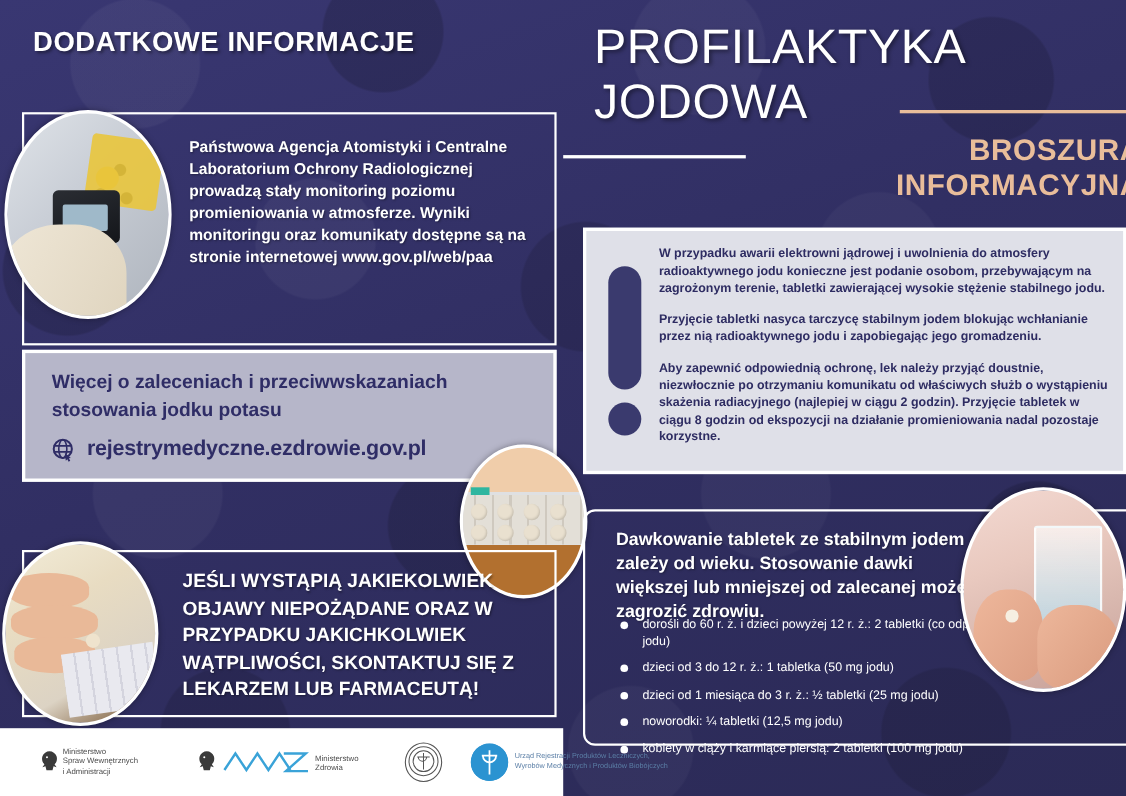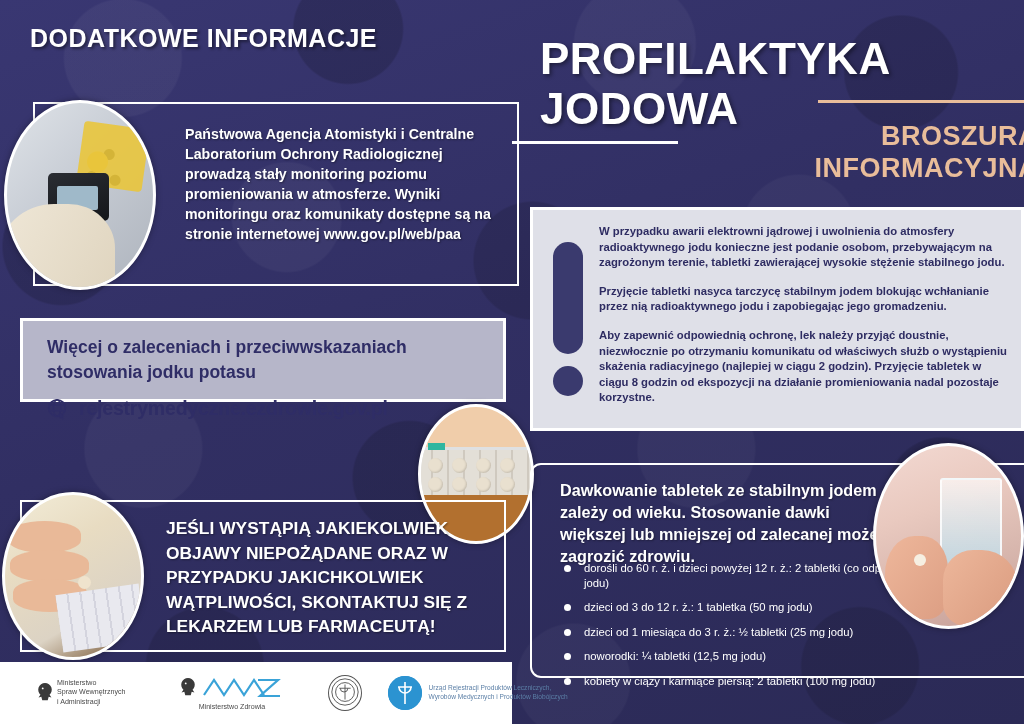--- a/index.html
+++ b/index.html
@@ -32,21 +32,21 @@
 
   
   .left-head{
     position:absolute;left:30px;top:24px;width:470px;
     color:#ffffff;font-weight:bold;font-size:25px;letter-spacing:.5px;
     text-shadow:2px 2px 3px rgba(0,0,0,.45);
   }
   .box-outline{
     position:absolute;border:2px solid #ffffff;box-sizing:border-box;
   }
-  .box1{left:33px;top:102px;width:486px;height:184px;}
+  .box1{left:20px;top:102px;width:486px;height:212px;}
   .box1 .txt{
     position:absolute;left:150px;top:20px;width:320px;
     color:#fff;font-size:14.2px;font-weight:bold;line-height:20px;
     text-shadow:1px 1px 2px rgba(0,0,0,.4);
   }
   .circ{
     position:absolute;border-radius:50%;
     border:3px solid #ffffff;box-sizing:border-box;overflow:hidden;
     box-shadow:0 0 6px rgba(0,0,0,.35);
   }
@@ -65,21 +65,21 @@
     background:#9fb9c9;border-radius:2px;}
   .photo-meter .glove{position:absolute;left:-6%;top:55%;width:80%;height:60%;
     background:linear-gradient(120deg,#efe7d7,#ded3bd);border-radius:48% 40% 20% 30%;}
   .photo-meter .hazard{position:absolute;left:50%;top:12%;width:45%;height:34%;
     background:#e9c53c;transform:rotate(8deg);border-radius:4px;opacity:.9;}
 
   .panel{
     position:absolute;background:#b6b6c9;box-sizing:border-box;
     border:3px solid #ffffff;
   }
-  .box2{left:20px;top:318px;width:486px;height:84px;}
+  .box2{left:20px;top:318px;width:486px;height:120px;}
   .box2 .t1{
     position:absolute;left:24px;top:14px;width:440px;
     color:#2f2d66;font-size:17.5px;font-weight:bold;line-height:25px;
   }
   .box2 .url-row{
     position:absolute;left:24px;top:76px;display:flex;align-items:center;gap:10px;
   }
   .globe-ico{width:22px;height:22px;flex:0 0 22px;}
   .box2 .url{color:#2f2d66;font-size:19.5px;font-weight:bold;letter-spacing:-.2px;text-align:center;}
 
@@ -109,33 +109,32 @@
     border-radius:50%;background:#efe3cd;}
 
   
   .footer{
     position:absolute;left:0;top:662px;width:512px;height:62px;background:#ffffff;
     display:flex;align-items:center;
   }
   .logo{display:flex;align-items:center;}
   .eagle{width:22px;height:24px;flex:0 0 22px;}
   .logo-txt{font-size:7.1px;line-height:9.2px;color:#4a4a4a;margin-left:1px;white-space:nowrap;}
-  .mz{display:flex;flex-direction:column;align-items:center;}
+  .mz{display:flex;flex-direction:row;align-items:center;}
   .mz-row{display:flex;align-items:center;gap:3px;}
   .mz-cap{font-size:7.1px;color:#4a4a4a;margin-top:2px;}
   .seal{width:34px;height:34px;border-radius:50%;border:1px solid #555;position:relative;}
   .urpl-badge{width:34px;height:34px;border-radius:50%;background:#2b93d1;position:relative;}
   .urpl-txt{font-size:6.6px;line-height:8.8px;color:#5b7fa6;margin-left:6px;white-space:nowrap;}
 
   
   .r-title{
     position:absolute;left:540px;top:18px;width:470px;
-    color:#ffffff;font-weight:bold;font-size:44px;line-height:50px;letter-spacing:.5px;
+    color:#ffffff;font-weight:normal;font-size:44px;line-height:50px;letter-spacing:.5px;
     text-shadow:2px 2px 4px rgba(0,0,0,.45);
-    margin-top:16px;
   }
   .rule-white{position:absolute;left:512px;top:141px;width:166px;height:3px;background:#fff;}
   .rule-peach{position:absolute;left:818px;top:100px;width:206px;height:3px;background:#e9bd9a;}
   .r-sub{
     position:absolute;left:568px;top:120px;width:470px;text-align:right;
     color:#e9bd9a;font-weight:bold;font-size:27px;line-height:32px;letter-spacing:.5px;
   }
 
   .box4{left:530px;top:207px;width:494px;height:224px;background:#dfe0e8;}
   .excl{position:absolute;left:20px;top:32px;width:34px;}

